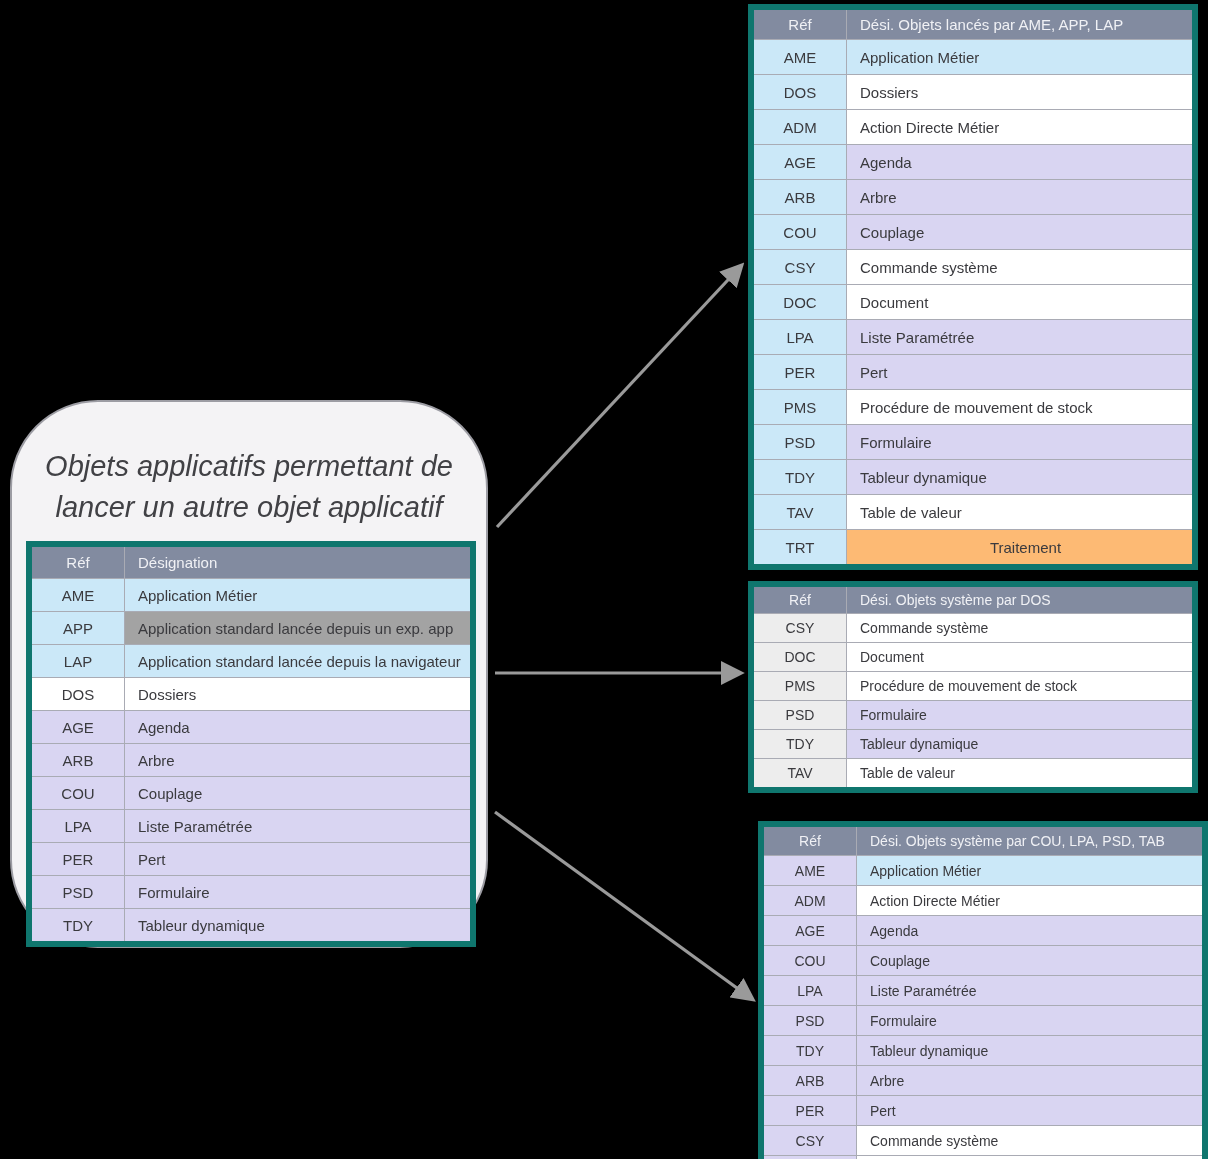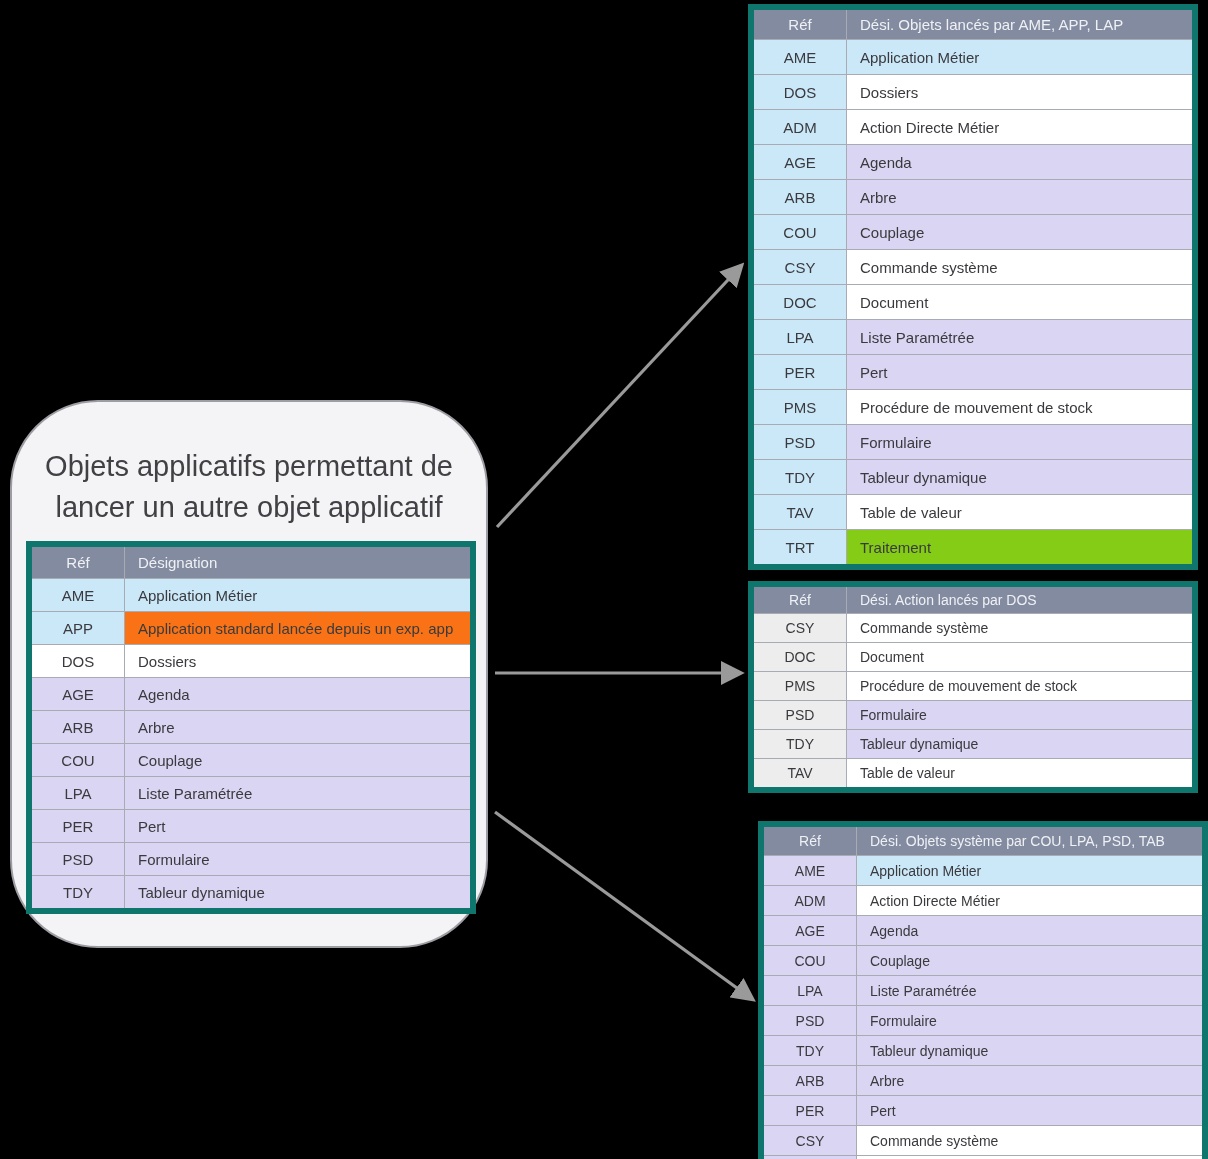--- a/index.html
+++ b/index.html
@@ -8,21 +8,21 @@
     --title:#414145; --arrow:#9A9A9A;
   }
   html,body{margin:0;padding:0;background:var(--bg);}
   .canvas{position:relative;width:1208px;height:1159px;background:var(--bg);
     font-family:"Liberation Sans","DejaVu Sans",sans-serif;overflow:hidden;}
   .arrows{position:absolute;left:0;top:0;width:1208px;height:1159px;pointer-events:none;}
 
   .source-box{position:absolute;left:10px;top:400px;width:478px;height:548px;
     background:var(--box-bg);border:2px solid var(--box-border);border-radius:88px;box-sizing:border-box;}
   .panel-title{margin-top:44px;text-align:center;font-size:29px;line-height:41px;
-    color:var(--title);padding:0 2px;}
+    color:var(--title);padding:0 2px;font-style:italic;}
 
   table{border-collapse:collapse;table-layout:fixed;background:#fff;}
   table{border:6px solid #0f766e;}
   th,td{border:1px solid var(--border);color:var(--text);overflow:hidden;white-space:nowrap;}
   th{background:var(--header-bg);color:var(--header-text);font-weight:normal;}
   .col-ref{width:90px;text-align:center;}
   .col-label{text-align:left;padding-left:13px;}
   th.col-label{padding-left:13px;margin-top:28px;}
 
   .source-table{position:absolute;left:14px;top:139px;width:450px;font-size:15px;}
@@ -66,21 +66,25 @@
             <th class="col-label">Désignation</th>
           </tr>
         </thead>
         <tbody>
           <tr>
             <td class="col-ref" style="background: rgb(203, 232, 248);">AME</td>
             <td class="col-label" style="background: rgb(203, 232, 248);">Application Métier</td>
           </tr>
           <tr>
             <td class="col-ref" style="background: rgb(203, 232, 248);">APP</td>
-            <td class="col-label" style="background: #f97316;">Application standard lancée depuis un exp. app</td>
+            <td class="col-label" style="background: #a3a3a3;">Application standard lancée depuis un exp. app</td>
+          </tr>
+          <tr>
+            <td class="col-ref" style="background: rgb(203, 232, 248);">LAP</td>
+            <td class="col-label" style="background: rgb(203, 232, 248);">Application standard lancée depuis la navigateur</td>
           </tr>
           <tr>
             <td class="col-ref" style="background: rgb(255, 255, 255);">DOS</td>
             <td class="col-label" style="background: rgb(255, 255, 255);">Dossiers</td>
           </tr>
           <tr>
             <td class="col-ref" style="background: rgb(217, 213, 242);">AGE</td>
             <td class="col-label" style="background: rgb(217, 213, 242);">Agenda</td>
           </tr>
           <tr>
@@ -171,32 +175,32 @@
           <tr>
             <td class="col-ref" style="background: rgb(203, 232, 248);">TDY</td>
             <td class="col-label" style="background: rgb(217, 213, 242);">Tableur dynamique</td>
           </tr>
           <tr>
             <td class="col-ref" style="background: rgb(203, 232, 248);">TAV</td>
             <td class="col-label" style="background: rgb(255, 255, 255);">Table de valeur</td>
           </tr>
           <tr>
             <td class="col-ref" style="background: rgb(203, 232, 248);">TRT</td>
-            <td class="col-label" style="background: #84cc16;">Traitement</td>
+            <td class="col-label" style="background: #fdba74; text-align: center;">Traitement</td>
           </tr>
         </tbody>
       </table>
   </div>
 
   <div class="target t1">
     <table>
         <thead>
           <tr>
             <th class="col-ref">Réf</th>
-            <th class="col-label">Dési. Action lancés par DOS</th>
+            <th class="col-label">Dési. Objets système par DOS</th>
           </tr>
         </thead>
         <tbody>
           <tr>
             <td class="col-ref" style="background: rgb(237, 237, 237);">CSY</td>
             <td class="col-label" style="background: rgb(255, 255, 255);">Commande système</td>
           </tr>
           <tr>
             <td class="col-ref" style="background: rgb(237, 237, 237);">DOC</td>
             <td class="col-label" style="background: rgb(255, 255, 255);">Document</td>

